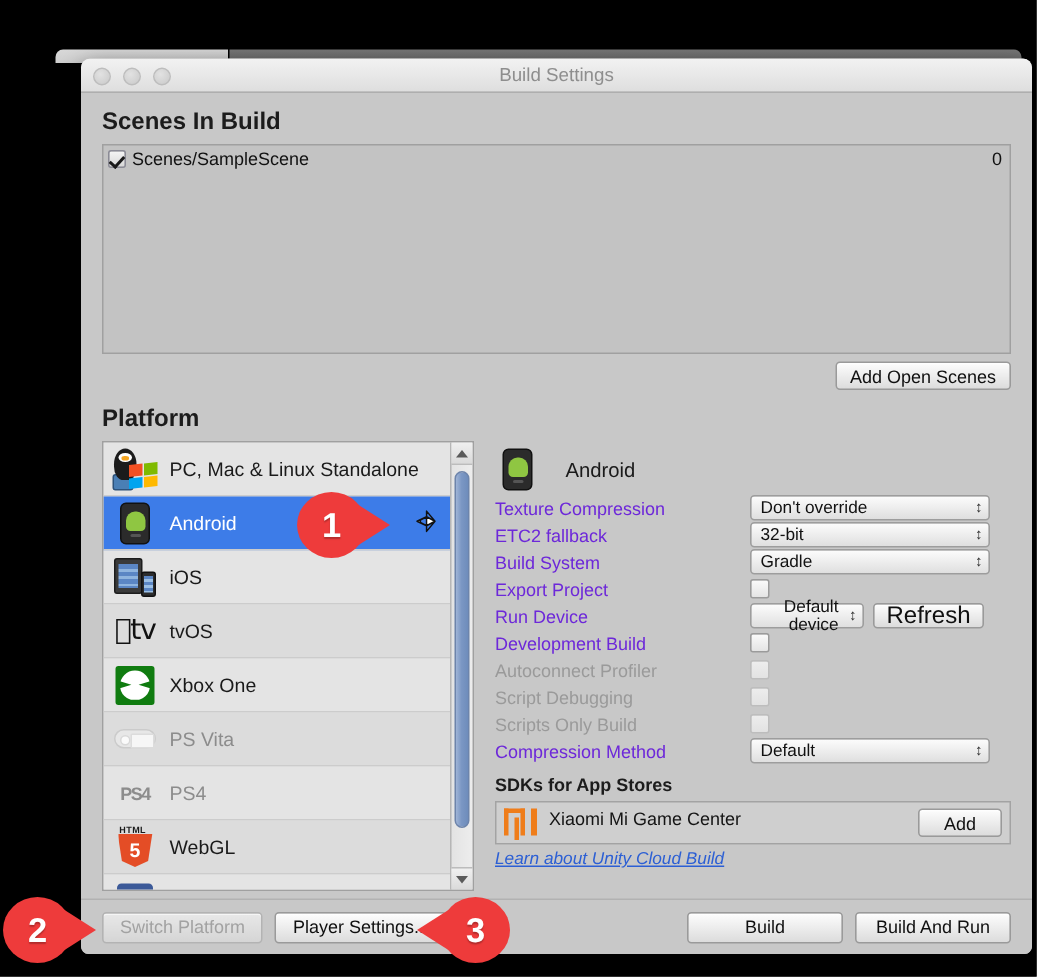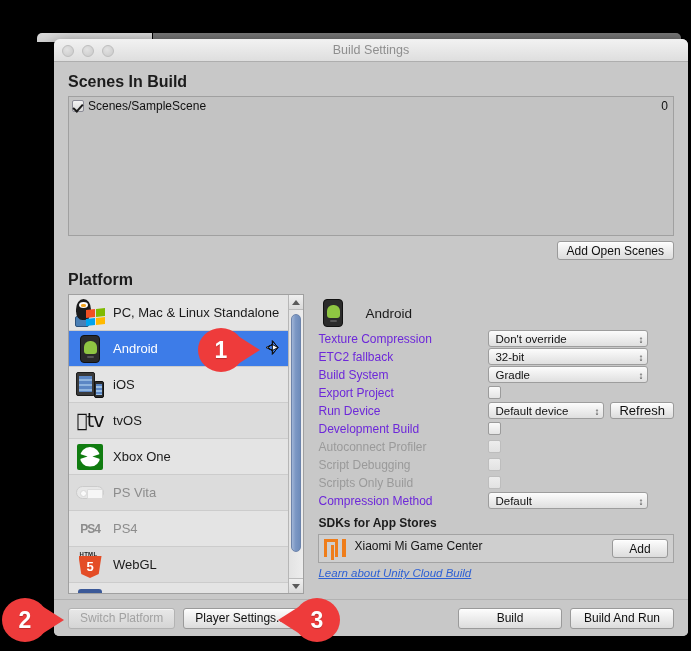--- a/index.html
+++ b/index.html
@@ -251,21 +251,21 @@
     border: 1px solid #9d9d9d; border-radius: 3px;
     font-size: 11.5px; color: #111;
     display: flex; align-items: center;
     padding: 0 16px 0 6px; position: relative;
   }
   .select::after {
     content: "\2195"; position: absolute; right: 4px; top: 50%;
     transform: translateY(-50%); font-size: 10px; color: #333;
   }
   .select.wide { width: 160px; }
-  .select.med  { width: 116px; }
+  .select.med  { width: 76px; text-align: right; }
 
   .chk {
     width: 13px; height: 13px;
     background: linear-gradient(#fafafa,#e4e4e4);
     border: 1px solid #9b9b9b; border-radius: 2px;
   }
   .chk.dim { background: linear-gradient(#ededed,#e2e2e2); border-color: #bdbdbd; }
 
   #sdk-label { font-size: 12px; font-weight: bold; color: #1c1c1c;
     margin-top: 7px; margin-bottom: 4px; }
@@ -483,21 +483,21 @@
         </div>
 
         <div class="srow">
           <div class="lbl">Export Project</div>
           <div class="chk"></div>
         </div>
 
         <div class="srow">
           <div class="lbl">Run Device</div>
           <div class="select med">Default device</div>
-          <div class="btn" style="margin-left:6px;height:17px;padding:0 8px;font-size:13px">Refresh</div>
+          <div class="btn" style="margin-left:6px;height:17px;padding:0 8px;font-size:16px">Refresh</div>
         </div>
 
         <div class="srow">
           <div class="lbl">Development Build</div>
           <div class="chk"></div>
         </div>
 
         <div class="srow dim">
           <div class="lbl">Autoconnect Profiler</div>
           <div class="chk dim"></div>

